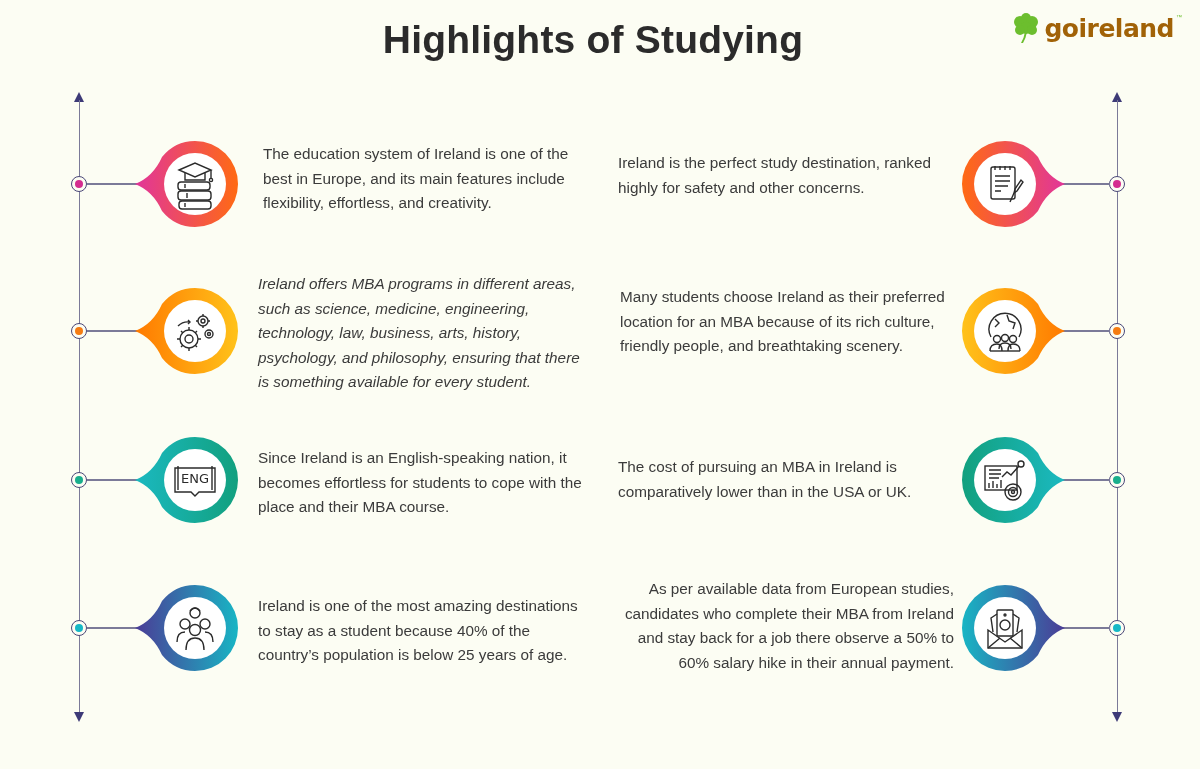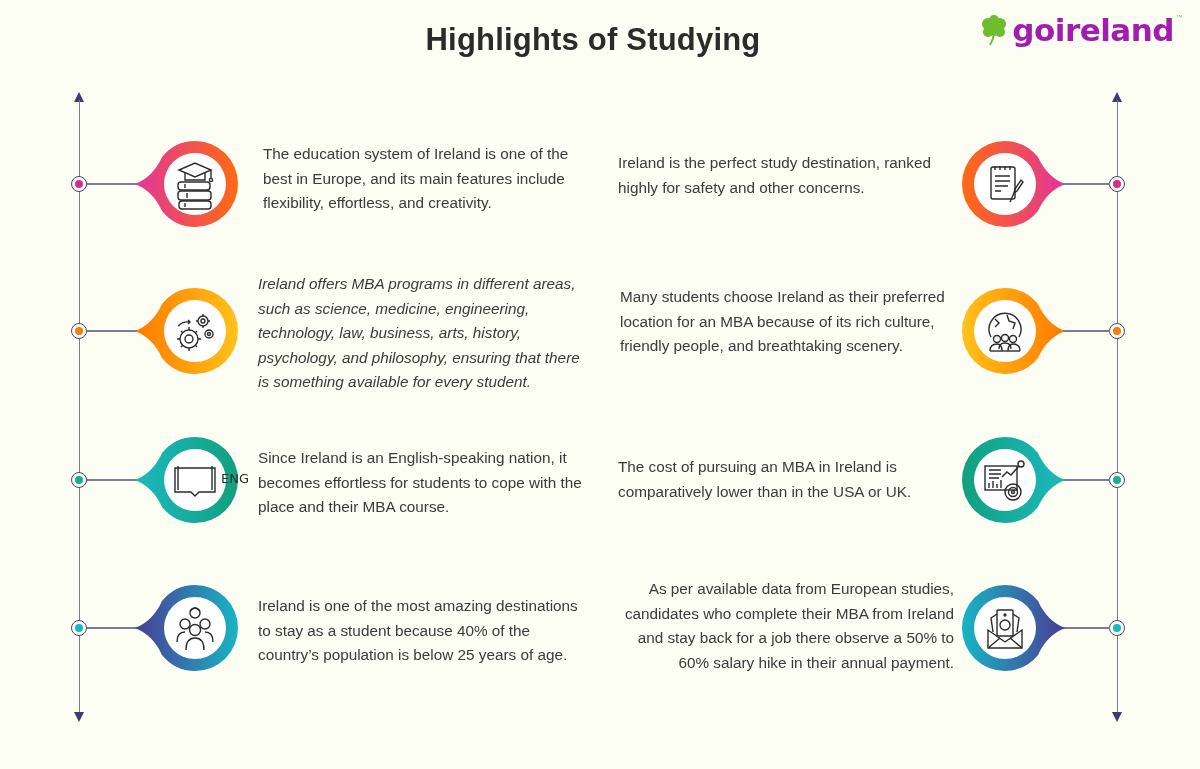--- a/index.html
+++ b/index.html
@@ -1,19 +1,19 @@
 <!DOCTYPE html>
 <html><head>
 <meta charset="utf-8">
 <style>
   html, body { margin:0; padding:0; }
   body { width:1200px; height:769px; background:#fcfdf3; position:relative; overflow:hidden; font-family:"Liberation Sans", sans-serif; color:#3a3a3a; }
-  .title { position:absolute; left:0; width:1186px; top:22px; text-align:center; font-weight:bold; font-size:31px; line-height:36px; color:#2b2b2b; letter-spacing:0.2px; }
+  .title { position:absolute; left:0; width:1186px; top:22px; text-align:center; font-weight:bold; font-size:39px; line-height:36px; color:#2b2b2b; letter-spacing:0.2px; }
   .logo { position:absolute; right:18px; top:12px; display:flex; align-items:center; gap:2px; }
-  .logo-text { font-family:"DejaVu Sans", sans-serif; font-weight:bold; font-size:31px; color:#a21caf; letter-spacing:-0.5px; }
+  .logo-text { font-family:"DejaVu Sans", sans-serif; font-weight:bold; font-size:25px; color:#a16207; letter-spacing:-0.5px; }
   .logo-tm { font-size:6px; color:#6cbe2e; align-self:flex-start; margin-top:2px; }
   .vline { position:absolute; width:1.5px; background:#7b7a98; }
   .arrow-up, .arrow-down { position:absolute; width:0; height:0; border-left:5px solid transparent; border-right:5px solid transparent; }
   .arrow-up { border-bottom:10px solid #3d3a77; }
   .arrow-down { border-top:10px solid #3d3a77; }
   .node { position:absolute; width:16px; height:16px; border-radius:50%; border:1.5px solid #4a4778; background:#fcfdf3; box-sizing:border-box; display:flex; align-items:center; justify-content:center; }
   .node .dot { width:8px; height:8px; border-radius:50%; }
   .hline { position:absolute; height:1.5px; background:#7b7a98; }
   .pin { position:absolute; width:120px; height:90px; }
   .pin svg { width:100%; height:100%; display:block; }
@@ -141,21 +141,21 @@
   <svg viewBox="0 0 120 90">
       <path d="M60 2 A43 43 0 1 1 60 88 A43 43 0 0 1 27 72 Q18 52 0 45 Q18 38 27 18 A43 43 0 0 1 60 2 Z" fill="url(#gL2)"></path>
       <circle cx="60" cy="45" r="31" fill="#fff"></circle>
     </svg>
 </div>
 <div class="icon" style="left:165px;top:450px;">
   <svg viewBox="0 0 60 60" width="60" height="60" fill="none" stroke="#2b2b2b" stroke-width="1.4" style="position:absolute;left:0;top:0;">
     <path d="M10 18 H50 V42 H34 L30 46 L26 42 H10 Z"></path>
       <path d="M13 16 V40 M47 16 V40"></path>
   </svg>
-  <span style="position:absolute;left:0;width:60px;top:21px;text-align:center;font-family:'DejaVu Sans',sans-serif;font-size:13px;color:#2b2b2b;padding-left:40px;">ENG</span>
+  <span style="position:absolute;left:0;width:60px;top:21px;text-align:center;font-family:'DejaVu Sans',sans-serif;font-size:13px;color:#2b2b2b;">ENG</span>
 </div>
 <div class="txt" style="left:258px;top:446px;width:345px;">Since Ireland is an English-speaking nation, it becomes effortless for students to cope with the place and their MBA course.</div>
 
 <div class="node" style="left:71px;top:620px;">
     <div class="dot" style="background:#16b8c6"></div>
   </div>
 <div class="hline" style="left:87px;top:627px;width:58px;"></div>
 <div class="pin" style="left:135px;top:583px;">
   <svg viewBox="0 0 120 90">
       <path d="M60 2 A43 43 0 1 1 60 88 A43 43 0 0 1 27 72 Q18 52 0 45 Q18 38 27 18 A43 43 0 0 1 60 2 Z" fill="url(#gL3)"></path>

